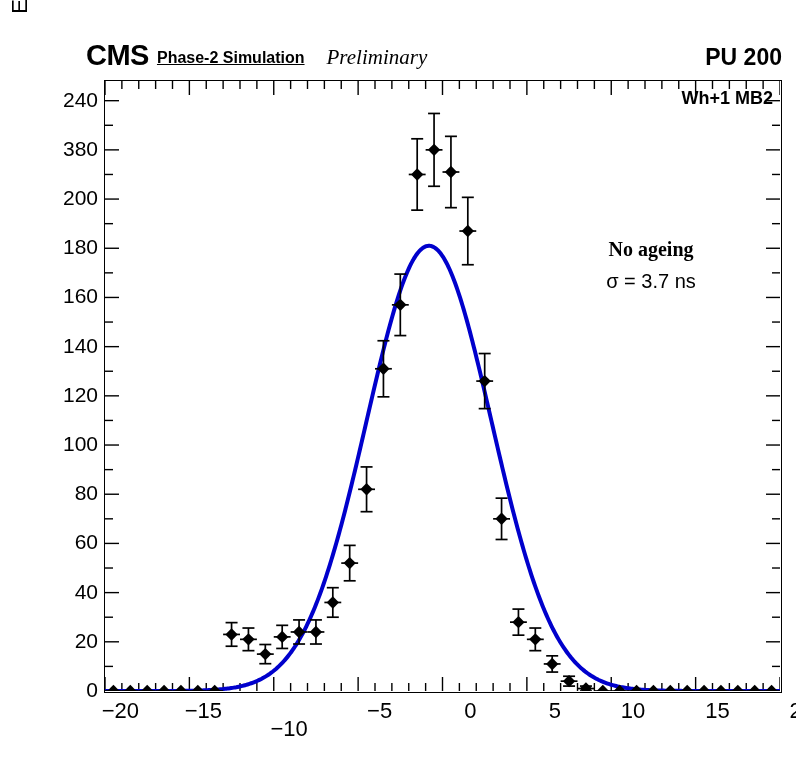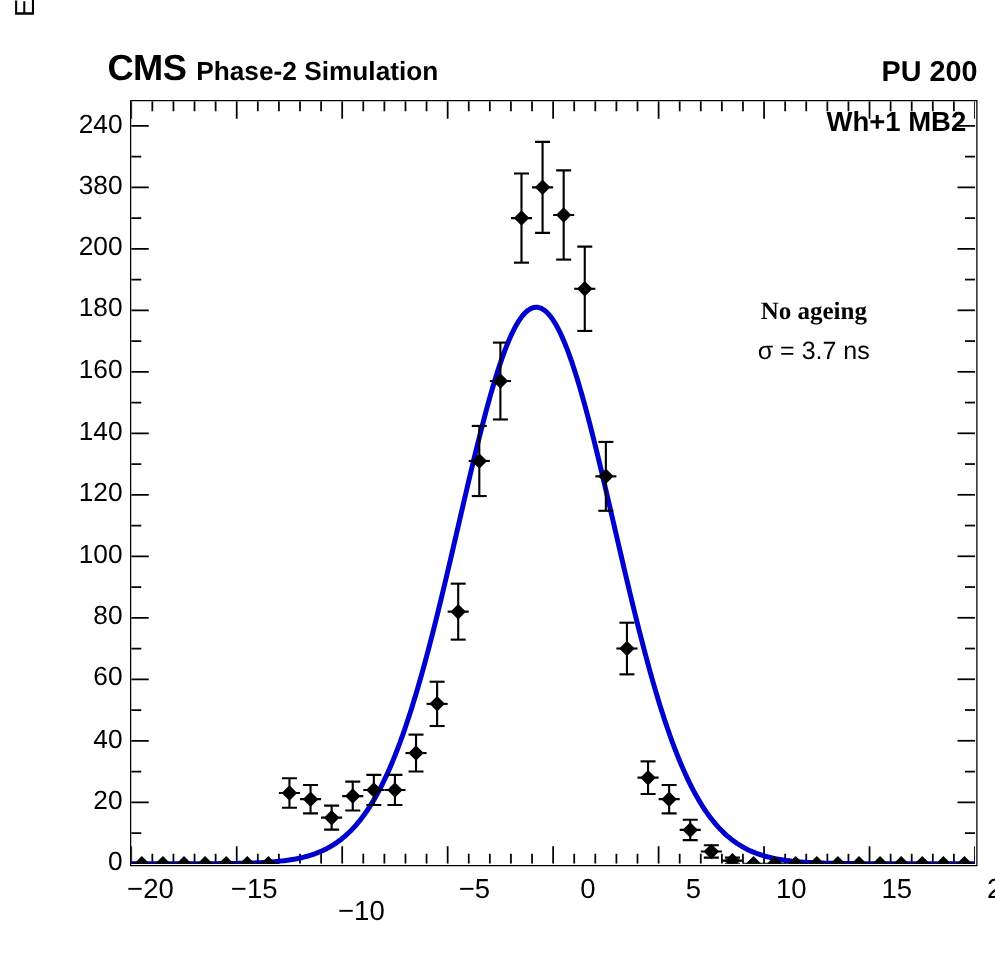--- a/index.html
+++ b/index.html
@@ -2,57 +2,58 @@
 <html><head>
 <meta charset="utf-8">
 <style>
   html,body{margin:0;padding:0;background:#ffffff;}
   body{width:796px;height:772px;font-family:"Liberation Sans",sans-serif;color:#000;}
   #root{position:relative;width:796px;height:772px;overflow:hidden;background:#fff;}
 
   
   #cms-header{position:absolute;left:86px;top:40px;width:696px;height:30px;display:flex;align-items:flex-end;}
   .cms-logo{font-family:"Liberation Sans",sans-serif;font-weight:bold;font-size:29px;line-height:29px;letter-spacing:-0.5px;}
-  .cms-sub{font-family:"Liberation Sans",sans-serif;font-weight:bold;font-size:21px;line-height:25px;margin-left:8px;}
+  .cms-sub{font-family:"Liberation Sans",sans-serif;font-weight:bold;font-size:16px;line-height:25px;margin-left:8px;text-decoration:underline;}
   .cms-prelim{font-family:"Liberation Serif",serif;font-style:italic;font-size:21px;line-height:25px;margin-left:22px;}
   .cms-right{margin-left:auto;font-family:"Liberation Sans",sans-serif;font-weight:bold;font-size:23px;line-height:26px;}
 
   
   #ylabel{position:absolute;left:-6px;top:0;width:240px;height:24px;
           transform:rotate(-90deg);transform-origin:left top;
           text-align:center;font-size:22px;line-height:24px;}
   #ylabel-wrap{position:absolute;left:14px;top:100px;width:24px;height:240px;}
   #xlabel{position:absolute;left:104px;top:735px;width:678px;text-align:right;
           font-size:22px;line-height:24px;padding-right:4px;}
 
   
   #frame{position:absolute;left:104px;top:80px;width:678px;height:613px;
          border:1.5px solid #000;box-sizing:border-box;}
   #plot-svg{position:absolute;left:0;top:0;}
 
   
-  #region-label{position:absolute;right:8px;top:6px;font-weight:bold;font-size:22px;line-height:22px;}
+  #region-label{position:absolute;right:8px;top:6px;font-weight:bold;font-size:18px;line-height:22px;}
   #ann-box{position:absolute;left:436px;top:153px;width:220px;text-align:center;}
   .ann-title{font-family:"Liberation Serif",serif;font-weight:bold;font-size:20px;line-height:30px;}
   .ann-sigma{font-family:"Liberation Sans",sans-serif;font-size:20px;line-height:34px;text-align:center;}
 
   
   .ytick-label{position:absolute;right:0;text-align:right;font-size:21px;line-height:21px;width:70px;}
   .xtick-label{position:absolute;text-align:right;font-size:22px;line-height:22px;width:70px;}
   #ytick-labels{position:absolute;left:26px;top:80px;width:72px;height:613px;}
   #xtick-labels{position:absolute;left:104px;top:698px;width:678px;height:30px;}
 </style>
 </head>
 <body>
 
 <div id="root">
 
   <div id="cms-header">
     <span class="cms-logo">CMS</span>
     <span class="cms-sub">Phase-2 Simulation</span>
+    <span class="cms-prelim">Preliminary</span>
     <span class="cms-right">PU 200</span>
   </div>
 
   <div id="ylabel-wrap">
     <div id="ylabel">Events</div>
   </div>
 
   <div id="ytick-labels">
       <div class="ytick-label" style="top: 599px;">0</div>
       <div class="ytick-label" style="top: 549.806px;">20</div>

